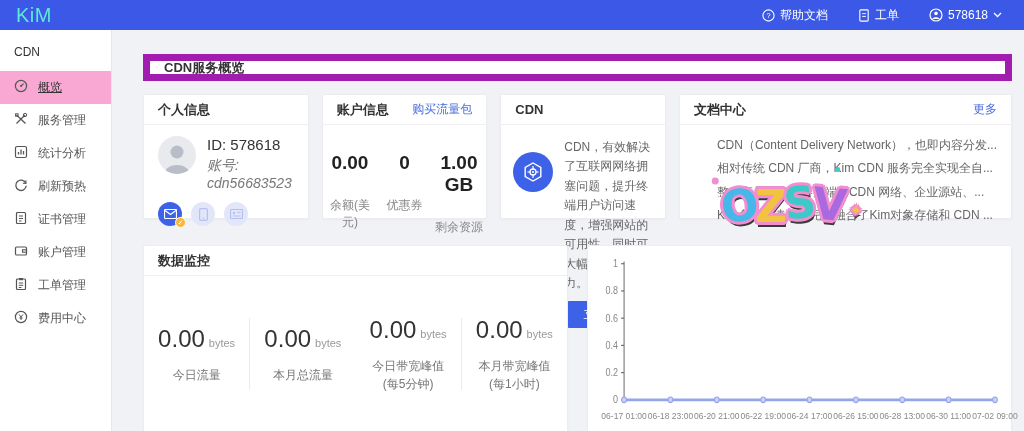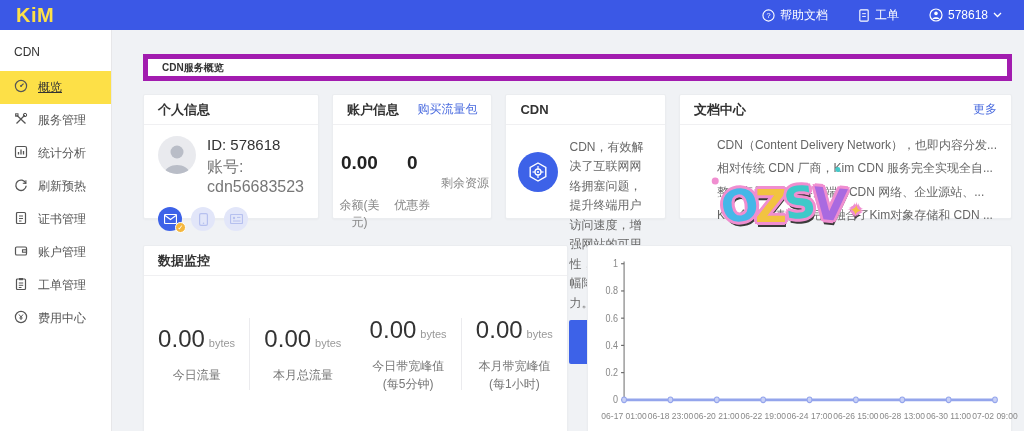--- a/index.html
+++ b/index.html
@@ -2,58 +2,58 @@
 <html><head>
 <meta charset="utf-8">
 <style>
   * { margin:0; padding:0; box-sizing:border-box; }
   html,body { width:1024px; height:431px; overflow:hidden; }
   body { font-family:"Liberation Sans","DejaVu Sans",sans-serif; background:#f0f2f5; color:#333; position:relative; }
 
   
   .topbar { position:absolute; left:0; top:0; width:1024px; height:30px; background:#3b58e6;
     display:flex; align-items:center; justify-content:space-between; padding:0 22px 0 16px; z-index:10; }
-  .logo { color:#fde047; font-size:20px; font-weight:700; letter-spacing:.5px; line-height:30px; }
+  .logo { color:#5eead4; font-size:20px; font-weight:400; letter-spacing:.5px; line-height:30px; }
   .topnav { display:flex; align-items:center; gap:30px; }
   .topnav-item { display:flex; align-items:center; gap:5px; color:#fff; font-size:12px; cursor:pointer; }
   .topnav-item svg { display:block; }
 
   
   .shell { position:absolute; top:30px; left:0; width:1024px; height:401px; display:flex; }
   .sidebar { width:112px; background:#fff; border-right:1px solid #e7e7e9; flex:none; }
   .side-title { font-size:12px; color:#333; padding:15px 0 12px 14px; }
   .side-item { height:33px; display:flex; align-items:center; gap:10px; padding-left:14px;
     font-size:12px; color:#555; cursor:pointer; }
   .side-item svg { flex:none; }
-  .side-item.active { background:#fde047; color:#333;text-decoration:underline; }
+  .side-item.active { background:#f9a8d4; color:#333;text-decoration:underline; }
 
   .main { flex:1; padding:24px 12px 0 31px; position:relative; }
 
-  .title-strip { background:#fff; border:5px solid #a21caf; height:27px; display:flex; align-items:center;
-    padding-left:14px; font-size:10px; font-weight:bold; color:#333; }
+  .title-strip { background:#fff; border:7px solid #a21caf; height:27px; display:flex; align-items:center;
+    padding-left:14px; font-size:13px; font-weight:bold; color:#333; }
 
   .row1 { margin-top:13px; display:flex; gap:13px; }
   .row2 { margin-top:26px; display:flex; gap:19px; }
 
   .card { background:#fff; border:1px solid #ebedf0; border-radius:2px; box-shadow:0 1px 2px rgba(0,0,0,.03);
     display:flex; flex-direction:column; }
   .row1 .card { flex:1; height:125px; }
   .row2 .card { flex:1; height:188px; }
   .card-head { height:30px; flex:none; display:flex; align-items:center; justify-content:space-between;
     padding:6px 14px; border-bottom:1px solid #f0f0f2; }
   .card-title { font-size:13px; font-weight:bold; color:#333; }
   .card-link { font-size:12px; color:#4a6bdf; cursor:pointer; }
 
   
   .p-body { padding:11px 14px 0 14px; }
   .profile { display:flex; align-items:flex-start; gap:11px; }
   .avatar { width:38px; height:38px; border-radius:50%; background:#e9eaee; overflow:hidden; flex:none;
     display:flex; align-items:flex-end; justify-content:center; }
   .pid { font-size:15px; color:#333; margin-bottom:4px; }
-  .pacct { font-size:16px; color:#777; }
+  .pacct { font-size:14px; color:#777;font-style:italic; }
   .picons { display:flex; gap:9px; margin-top:11px; }
   .pic { width:24px; height:24px; border-radius:50%; display:flex; align-items:center; justify-content:center;
     position:relative; cursor:pointer; }
   .pic.mail { background:#3d62e8; }
   .pic.dim  { background:#e2e6f9; }
   .badge { position:absolute; right:-4px; bottom:-2px; width:11px; height:11px; background:#f5b73d;
     border-radius:50%; border:1px solid #fff; display:flex; align-items:center; justify-content:center;
     color:#fff; font-size:7px; font-weight:bold; }
 
   
@@ -294,20 +294,21 @@
         <div class="a-body">
           <div class="a-col">
             <div class="a-val">0.00</div>
             <div class="a-lab">余额(美元)</div>
           </div>
           <div class="a-col">
             <div class="a-val">0</div>
             <div class="a-lab">优惠券</div>
           </div>
           <div class="a-col">
+            <div class="a-val">1.00 GB</div>
             <div class="a-lab">剩余资源</div>
           </div>
         </div>
       </div>
 
       <div class="card">
         <div class="card-head">
           <span class="card-title">CDN</span>
         </div>
         <div class="c-body">

